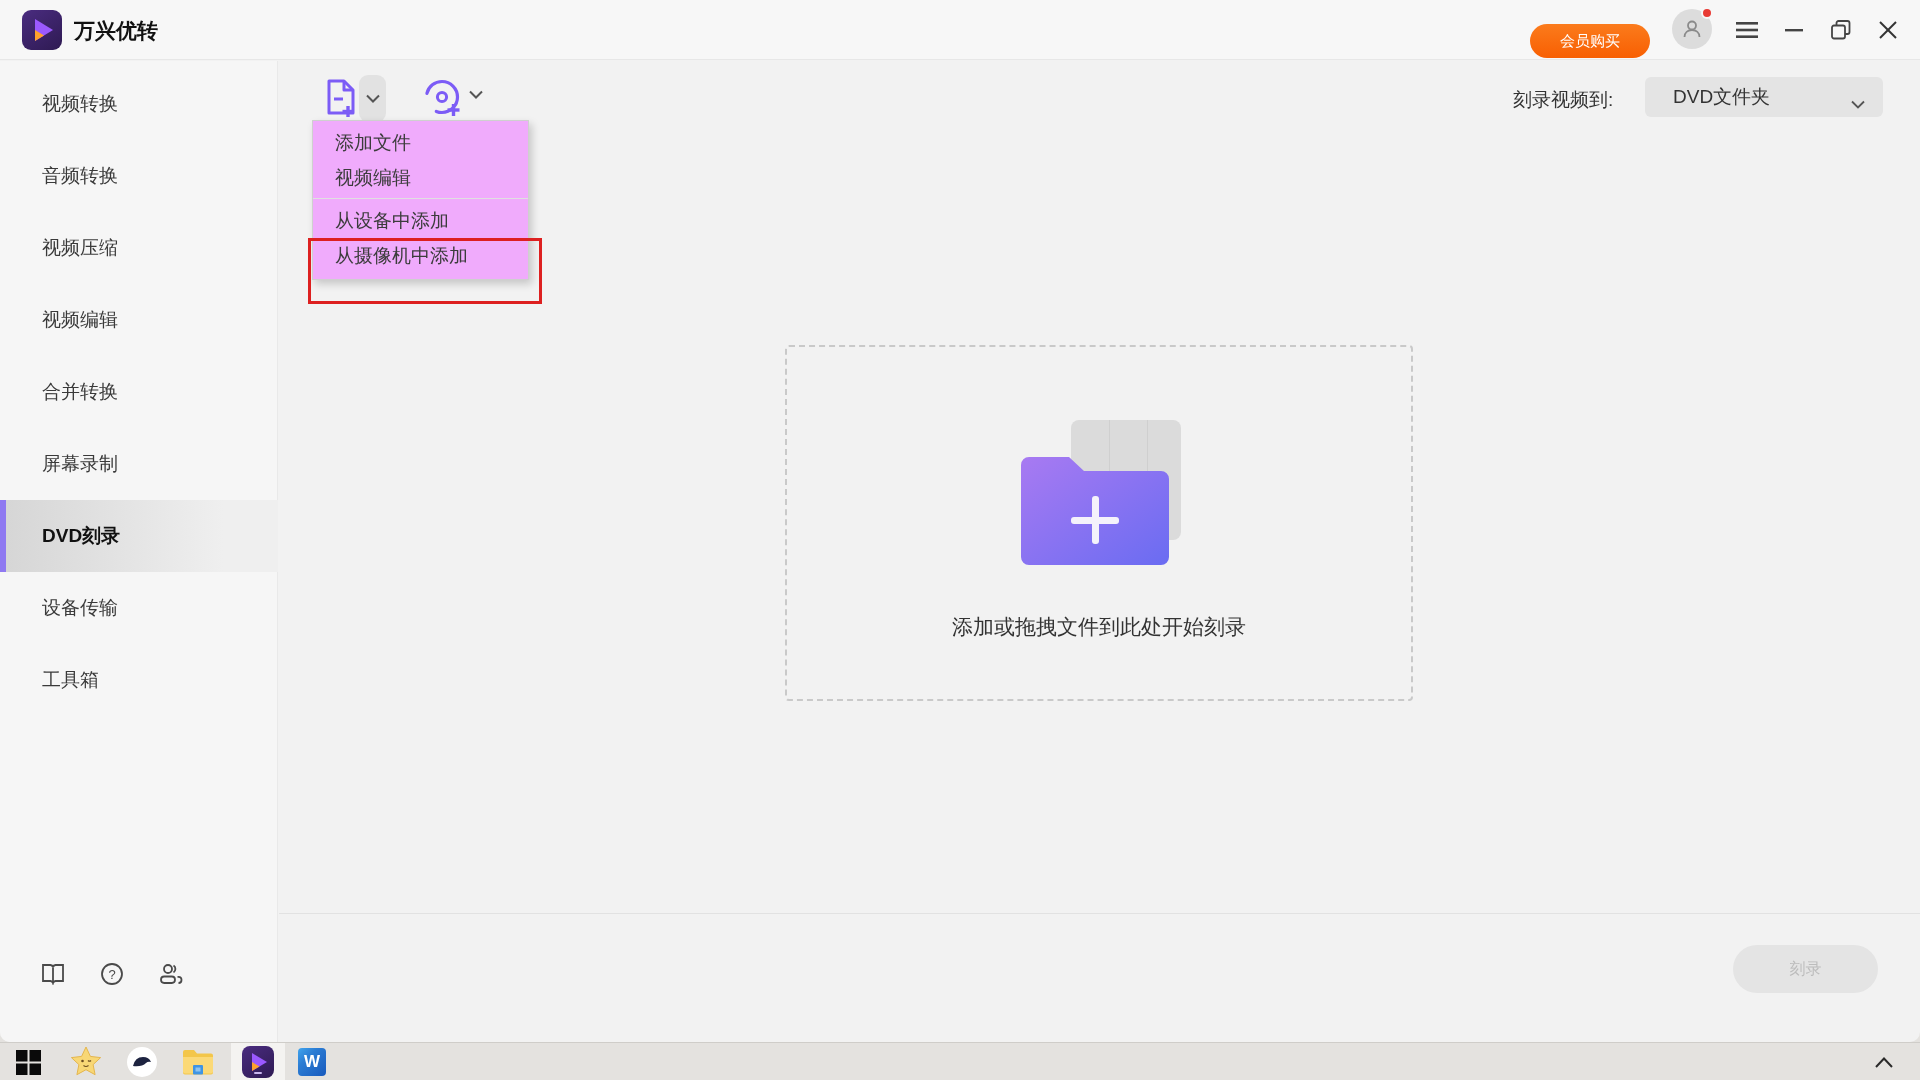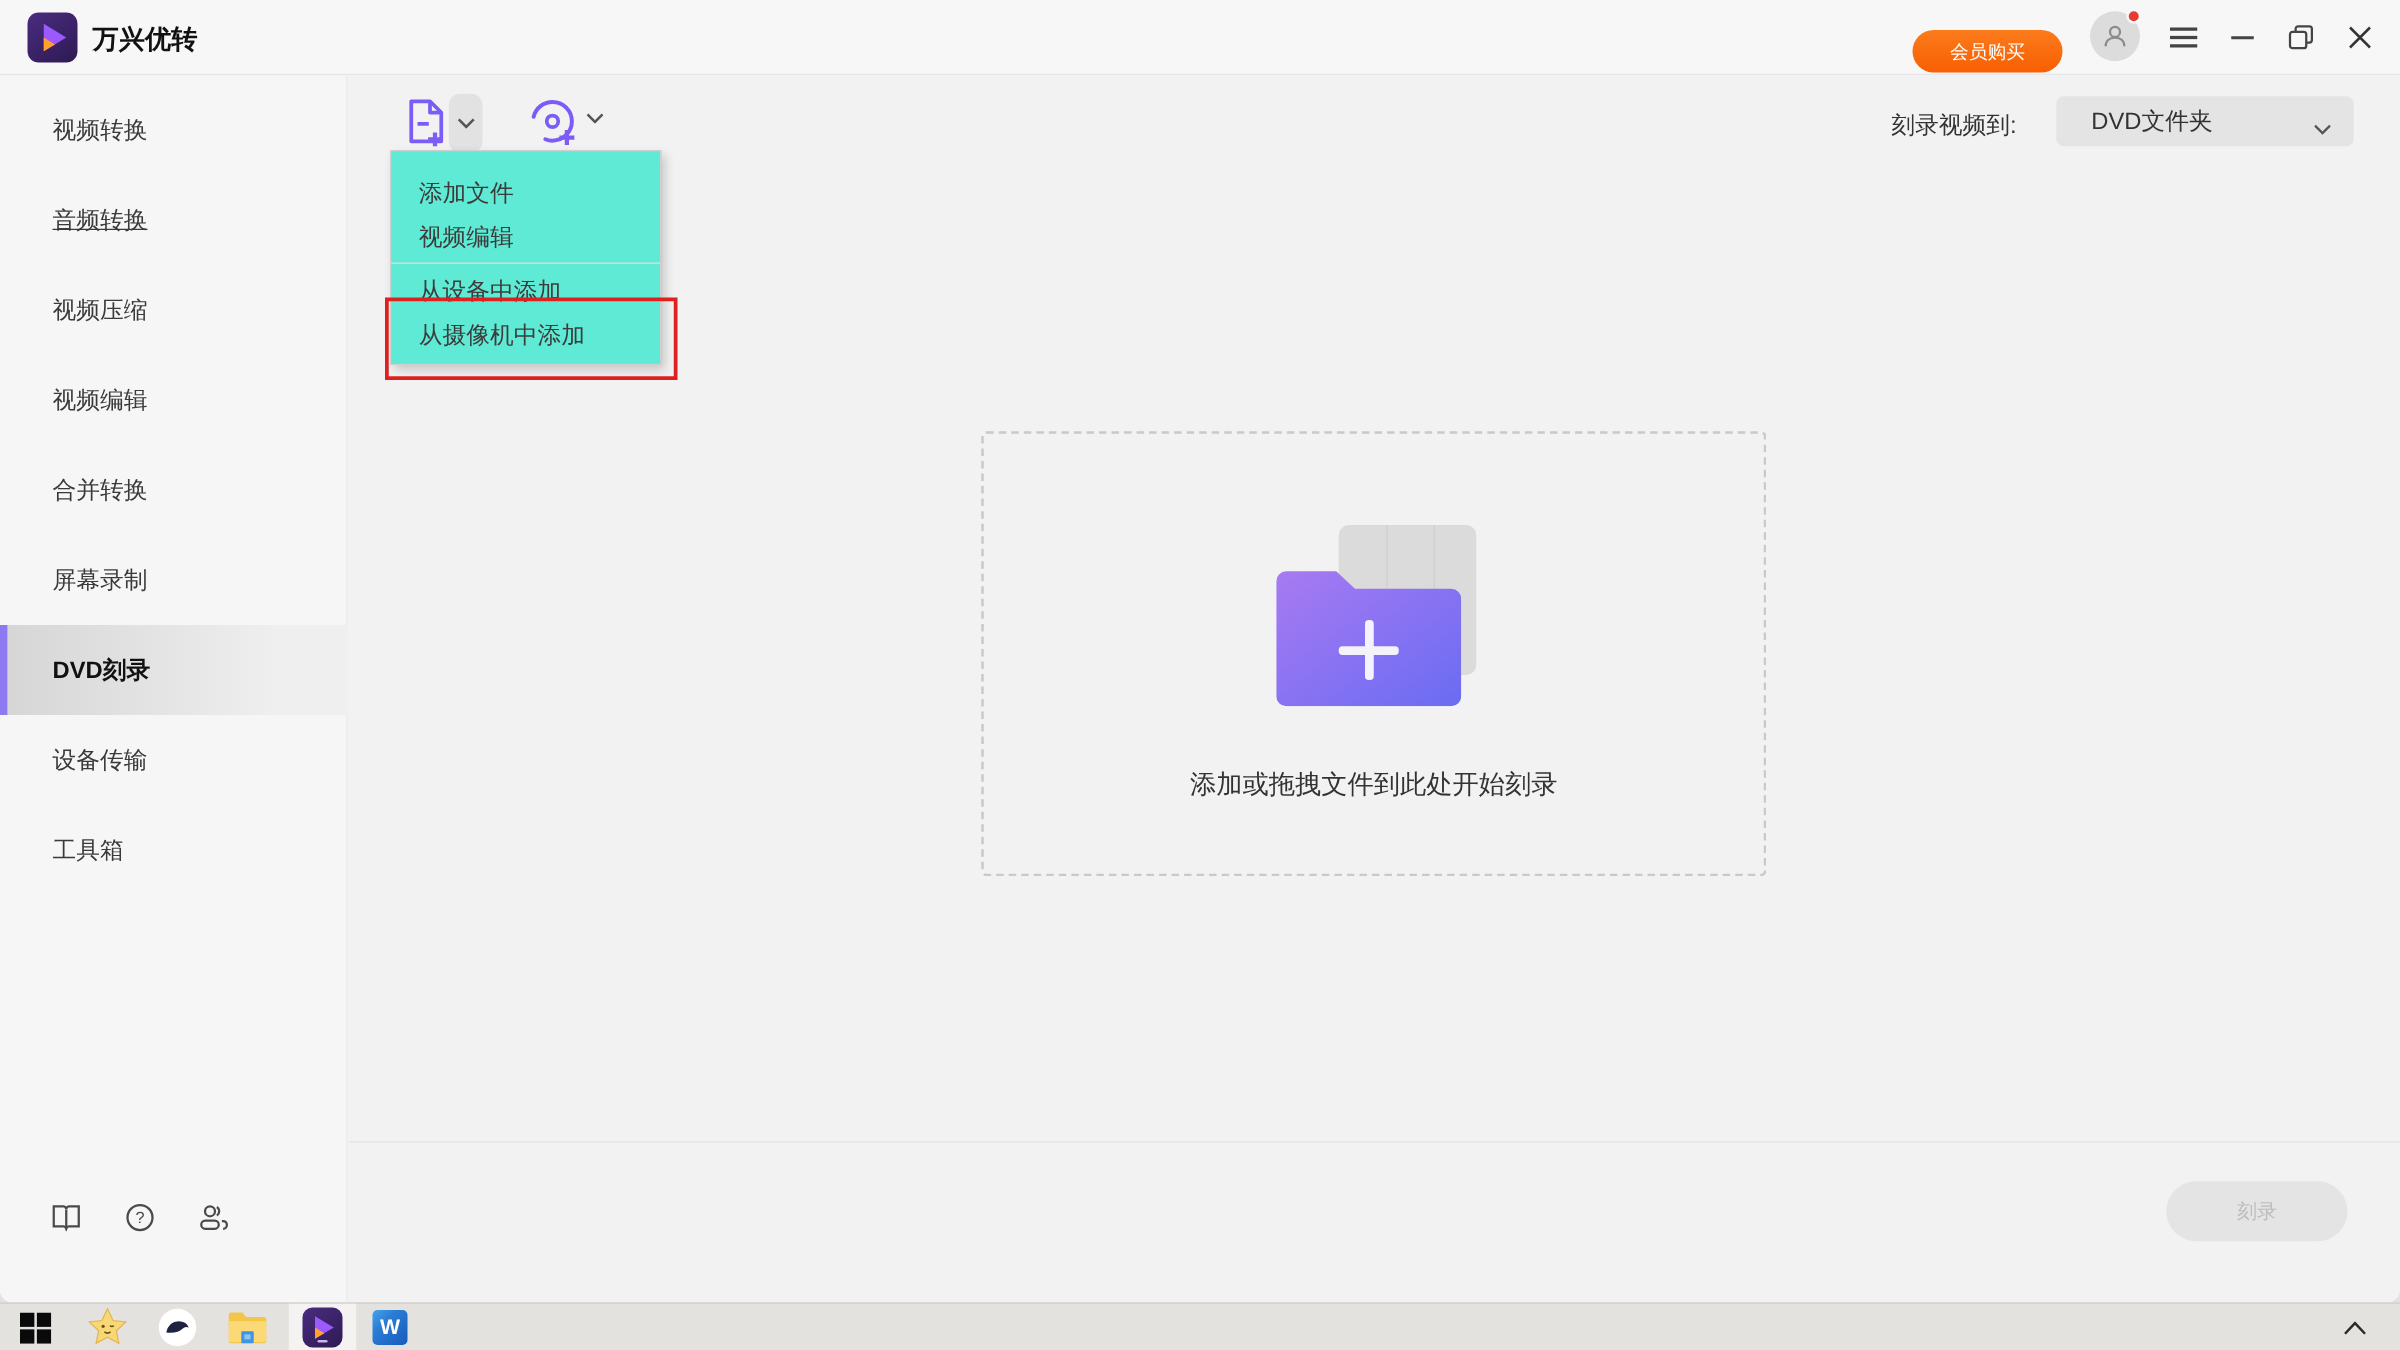--- a/index.html
+++ b/index.html
@@ -39,22 +39,22 @@
   .tool-icon { position:absolute; display:flex; align-items:center; justify-content:center; }
   .chev-pill { position:absolute; left:359px; top:75px; width:27px; height:47px; border-radius:9px;
                background:#e2e2e2; display:flex; align-items:center; justify-content:center; }
   .burn-to-label { position:absolute; left:1513px; top:87px; font-size:19px; color:#333; }
   .burn-select { position:absolute; left:1645px; top:77px; width:238px; height:40px; border-radius:6px;
                  background:#e4e4e4; display:flex; align-items:center; font-size:19px; color:#333;
                  padding-left:28px; }
   .burn-select .sel-chev { position:absolute; right:18px; top:15px; }
 
   
-  .menu { position:absolute; left:312px; top:120px; width:217px; background:#5eead4;
-          border:1px solid #cfcfcf; box-shadow:3px 4px 8px rgba(0,0,0,0.18); padding:16px 0 6px 0; z-index:5; }
+  .menu { position:absolute; left:312px; top:120px; width:217px; background:#f0abfc;
+          border:1px solid #cfcfcf; box-shadow:3px 4px 8px rgba(0,0,0,0.18); padding:4px 0 6px 0; z-index:5; }
   .menu-item { height:35px; display:flex; align-items:center; padding-left:22px;
                font-size:19px; color:#3c3c3c; cursor:pointer; }
   .menu-divider { height:1px; background:#e0e0e0; margin:3px 0 4px 0; }
   .red-box { position:absolute; left:308px; top:238px; width:234px; height:66px;
              border:3px solid #dd2020; z-index:9; pointer-events:none; }
 
   
   .dropzone { position:absolute; left:785px; top:345px; width:628px; height:356px;
               border:2px dashed #c9c9c9; border-radius:4px; }
   .doc-back { position:absolute; left:1071px; top:420px; width:110px; height:120px;
@@ -130,21 +130,21 @@
     <div class="winctl" style="left:1866px;">
       <svg width="20" height="20" viewBox="0 0 20 20">
         <line x1="2" y1="2" x2="18" y2="18" stroke="#333" stroke-width="2"></line>
         <line x1="18" y1="2" x2="2" y2="18" stroke="#333" stroke-width="2"></line>
       </svg>
     </div>
   </div>
 
   <div class="sidebar">
     <div class="side-item" style="top:7px;">视频转换</div>
-    <div class="side-item" style="top:79px;text-decoration:underline;">音频转换</div>
+    <div class="side-item" style="top:79px;">音频转换</div>
     <div class="side-item" style="top:151px;">视频压缩</div>
     <div class="side-item" style="top:223px;">视频编辑</div>
     <div class="side-item" style="top:295px;">合并转换</div>
     <div class="side-item" style="top:367px;">屏幕录制</div>
     <div class="side-item selected" style="top:439px;">DVD刻录</div>
     <div class="side-item" style="top:511px;">设备传输</div>
     <div class="side-item" style="top:583px;">工具箱</div>
 
     <div class="side-foot-icon" style="left:40px; top:900px;">
       <svg width="24" height="22" viewBox="0 0 24 22">

